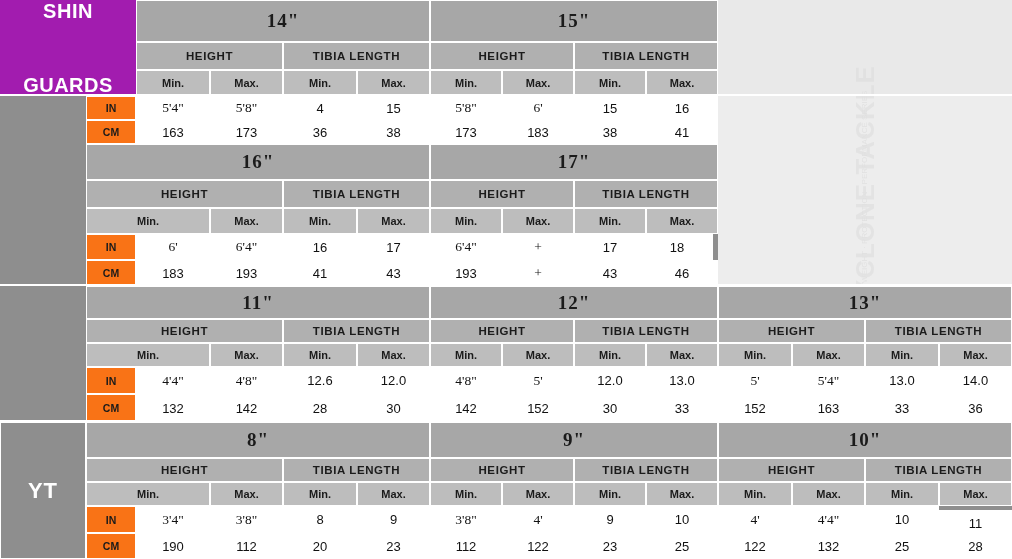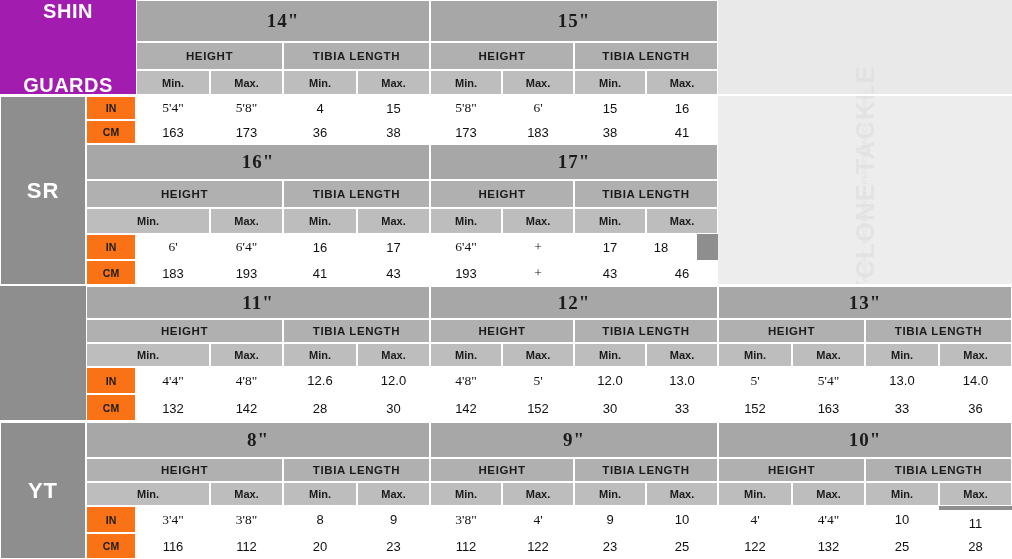--- a/index.html
+++ b/index.html
@@ -151,21 +151,20 @@
     <span>GUARDS</span>
   </div>
 
   <div class="watermark">
     
   </div>
   <div class="wmbody"></div>
   <div class="wmtext">CYCLONE TACKLE</div>
   <div class="wmsmall">TECHNOLOGY · LIGHTWEIGHT · PROTECTION · PERFORMANCE SERIES</div>
 
-  <div class="agelabel" style="left:0; top:96px; width:86px; height:190px;">SR</div>
 
   <div class="cell sizeband" style="left:136px; top:0; width:294px; height:42px;">14"</div>
   <div class="cell sizeband" style="left:430px; top:0; width:288px; height:42px;">15"</div>
 
   <div class="cell grouphdr" style="left:136px; top:42px; width:147px; height:28px;">HEIGHT</div>
   <div class="cell grouphdr" style="left:283px; top:42px; width:147px; height:28px;">TIBIA LENGTH</div>
   <div class="cell grouphdr" style="left:430px; top:42px; width:144px; height:28px;">HEIGHT</div>
   <div class="cell grouphdr" style="left:574px; top:42px; width:144px; height:28px;">TIBIA LENGTH</div>
 
   <div class="cell minmax" style="left:136px; top:70px; width:74px; height:26px;">Min.</div>
@@ -215,21 +214,21 @@
   <div class="cell minmax" style="left:646px; top:208px; width:72px; height:26px;">Max.</div>
 
   <div class="cell unit" style="left:86px; top:234px; width:50px; height:26px;">IN</div>
   <div class="cell val" style="left:136px; top:234px; width:74px; height:26px;">6'</div>
   <div class="cell val" style="left:210px; top:234px; width:73px; height:26px;">6'4"</div>
   <div class="cell val num" style="left:283px; top:234px; width:74px; height:26px;">16</div>
   <div class="cell val num" style="left:357px; top:234px; width:73px; height:26px;">17</div>
   <div class="cell val" style="left:430px; top:234px; width:72px; height:26px;">6'4"</div>
   <div class="cell val" style="left:502px; top:234px; width:72px; height:26px;">+</div>
   <div class="cell val num" style="left:574px; top:234px; width:72px; height:26px;">17</div>
-  <div class="cell val num" style="left:625px; top:234px; width:72px; height:26px;">18</div>
+  <div class="cell val num" style="left:641px; top:234px; width:72px; height:26px;">18</div>
 
   <div class="cell unit" style="left:86px; top:260px; width:50px; height:26px;">CM</div>
   <div class="cell val num" style="left:136px; top:260px; width:74px; height:26px;">183</div>
   <div class="cell val num" style="left:210px; top:260px; width:73px; height:26px;">193</div>
   <div class="cell val num" style="left:283px; top:260px; width:74px; height:26px;">41</div>
   <div class="cell val num" style="left:357px; top:260px; width:73px; height:26px;">43</div>
   <div class="cell val num" style="left:430px; top:260px; width:72px; height:26px;">193</div>
   <div class="cell val" style="left:502px; top:260px; width:72px; height:26px;">+</div>
   <div class="cell val num" style="left:574px; top:260px; width:72px; height:26px;">43</div>
   <div class="cell val num" style="left:646px; top:260px; width:72px; height:26px;">46</div>
@@ -321,21 +320,21 @@
   <div class="cell val" style="left:430px; top:506px; width:72px; height:27px;">3'8"</div>
   <div class="cell val" style="left:502px; top:506px; width:72px; height:27px;">4'</div>
   <div class="cell val num" style="left:574px; top:506px; width:72px; height:27px;">9</div>
   <div class="cell val num" style="left:646px; top:506px; width:72px; height:27px;">10</div>
   <div class="cell val" style="left:718px; top:506px; width:74px; height:27px;">4'</div>
   <div class="cell val" style="left:792px; top:506px; width:73px; height:27px;">4'4"</div>
   <div class="cell val num" style="left:865px; top:506px; width:74px; height:27px;">10</div>
   <div class="cell val num" style="left:939px; top:510px; width:73px; height:27px;">11</div>
 
   <div class="cell unit" style="left:86px; top:533px; width:50px; height:26px;">CM</div>
-  <div class="cell val num" style="left:136px; top:533px; width:74px; height:26px;">116</div>
+  <div class="cell val num" style="left:136px; top:533px; width:74px; height:26px;">190</div>
   <div class="cell val num" style="left:210px; top:533px; width:73px; height:26px;">112</div>
   <div class="cell val num" style="left:283px; top:533px; width:74px; height:26px;">20</div>
   <div class="cell val num" style="left:357px; top:533px; width:73px; height:26px;">23</div>
   <div class="cell val num" style="left:430px; top:533px; width:72px; height:26px;">112</div>
   <div class="cell val num" style="left:502px; top:533px; width:72px; height:26px;">122</div>
   <div class="cell val num" style="left:574px; top:533px; width:72px; height:26px;">23</div>
   <div class="cell val num" style="left:646px; top:533px; width:72px; height:26px;">25</div>
   <div class="cell val num" style="left:718px; top:533px; width:74px; height:26px;">122</div>
   <div class="cell val num" style="left:792px; top:533px; width:73px; height:26px;">132</div>
   <div class="cell val num" style="left:865px; top:533px; width:74px; height:26px;">25</div>

